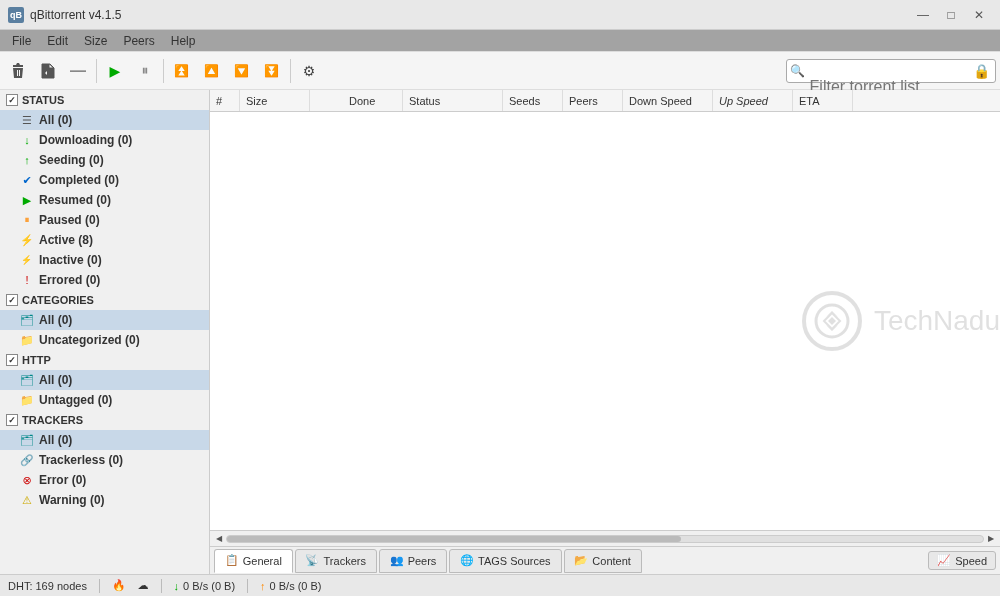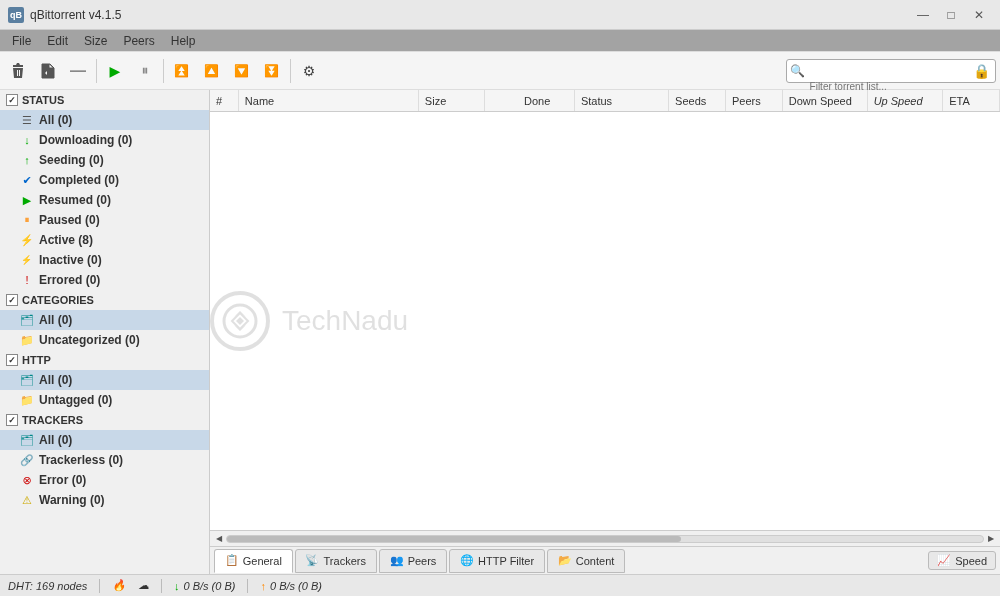--- a/index.html
+++ b/index.html
@@ -118,21 +118,21 @@
       border: 1px solid #aaa;
       background: white;
       height: 24px;
       padding: 0 4px;
       border-radius: 3px;
       gap: 4px;
     }
     .search-input {
       border: none;
       outline: none;
-      font-size: 10px;
+      font-size: 16px;
       color: #555;
       width: 160px;
       background: transparent;
       margin-top: 32px;
     }
     .search-lock {
       font-size: 14px;
       color: #888;
     }
 
@@ -233,21 +233,21 @@
 
     
     .table-body {
       flex: 1;
       overflow: auto;
       position: relative;
     }
     .table-empty {
       display: flex;
       align-items: center;
-      justify-content: flex-start;
+      justify-content: flex-end;
       height: 100%;
     }
     .watermark {
       display: flex;
       align-items: center;
       gap: 12px;
       opacity: 0.25;
     }
     .watermark-logo {
       width: 60px;
@@ -355,21 +355,20 @@
       padding: 0 8px;
       gap: 12px;
       flex-shrink: 0;
       font-size: 11px;
       color: #333;
     }
     .status-segment {
       display: flex;
       align-items: flex-start;
       gap: 4px;
-      font-style: italic;
     }
     .status-divider {
       width: 1px;
       height: 14px;
       background: #bbb;
     }
 
     
     .icon-green { color: #00aa00; }
     .icon-blue { color: #0066cc; }
@@ -525,21 +524,20 @@
       <span class="icon icon-yellow">⚠</span>
       <span class="label">Warning (0)</span>
     </div>
 
   </div>
 
   <div class="content-area">
 
     <div class="table-header">
       <div class="table-col col-num">#</div>
-      <div class="table-col col-name">Name</div>
       <div class="table-col col-size">Size</div>
       <div class="table-col col-done">Done</div>
       <div class="table-col col-status">Status</div>
       <div class="table-col col-seeds">Seeds</div>
       <div class="table-col col-peers">Peers</div>
       <div class="table-col col-downspeed">Down Speed</div>
       <div class="table-col col-upspeed">Up Speed</div>
       <div class="table-col col-eta">ETA</div>
     </div>
 
@@ -576,21 +574,21 @@
       <div class="bottom-tab">
         <span>📡</span>
         <span>Trackers</span>
       </div>
       <div class="bottom-tab">
         <span>👥</span>
         <span>Peers</span>
       </div>
       <div class="bottom-tab">
         <span>🌐</span>
-        <span>HTTP Filter</span>
+        <span>TAGS Sources</span>
       </div>
       <div class="bottom-tab">
         <span>📂</span>
         <span>Content</span>
       </div>
       <div class="tab-spacer"></div>
       <div class="speed-btn">
         <span>📈</span>
         <span>Speed</span>
       </div>

